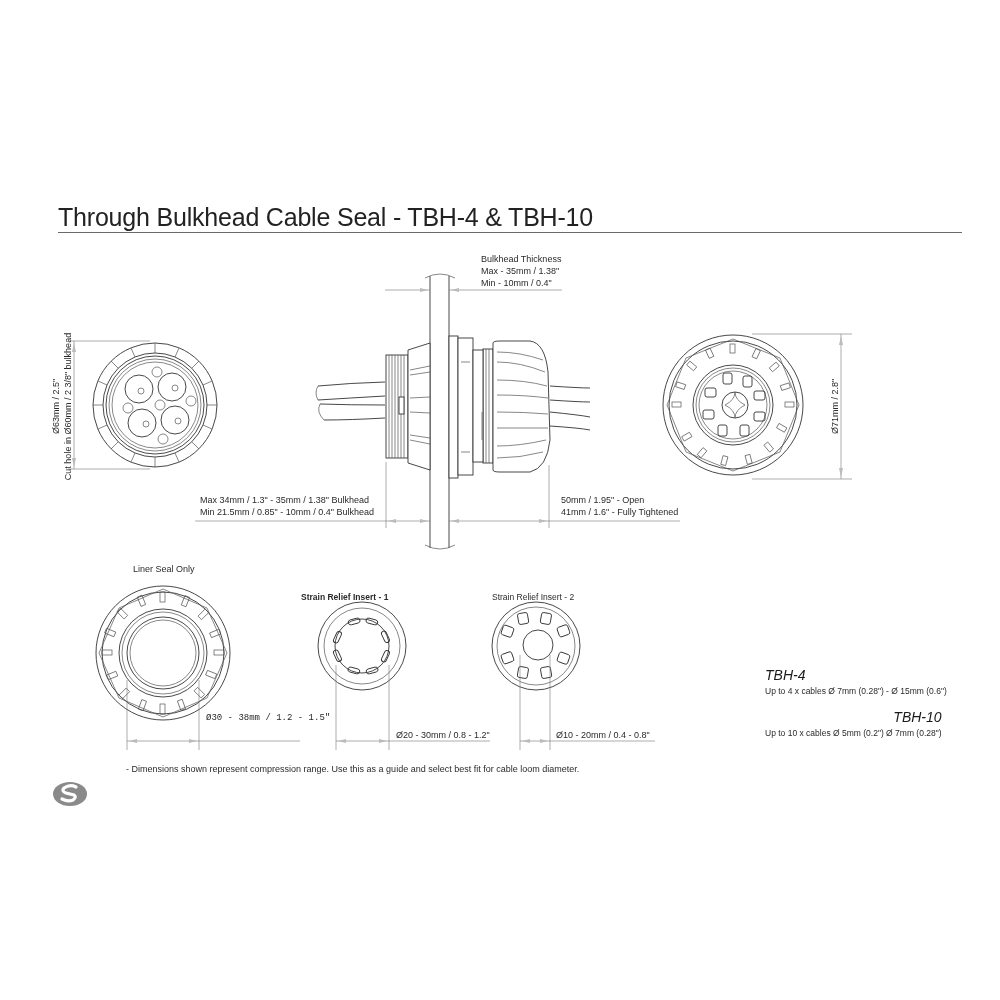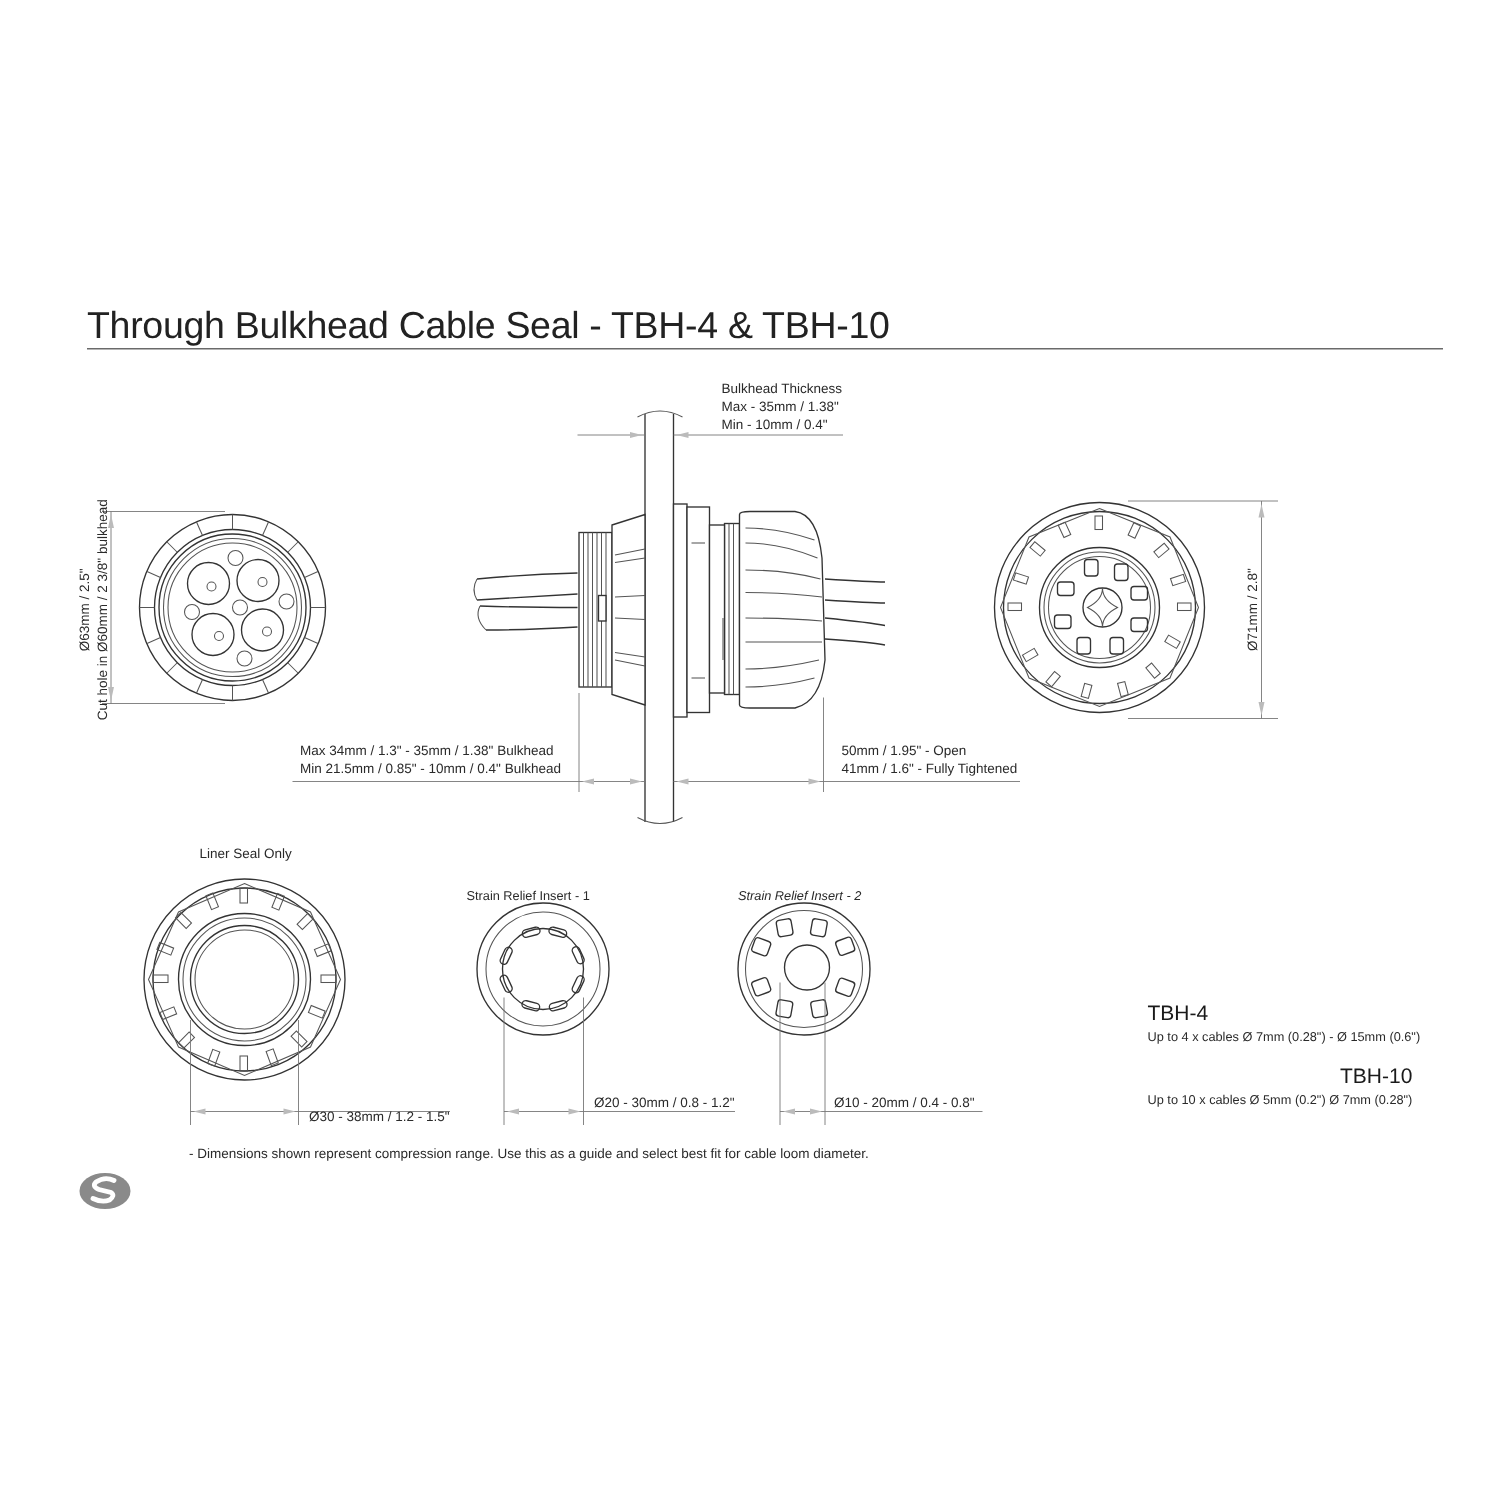--- a/index.html
+++ b/index.html
@@ -4,21 +4,21 @@
 <style>
   html, body { margin: 0; padding: 0; background: #ffffff; }
   body { width: 1000px; height: 1000px; position: relative; overflow: hidden;
          font-family: "Liberation Sans", "DejaVu Sans", sans-serif; color: #1a1a1a; }
   .abs { position: absolute; }
   .title { left: 58px; top: 203px; font-size: 25px; color: #222; letter-spacing: -0.2px; white-space: nowrap; }
   .title-rule { left: 58px; top: 232px; width: 904px; height: 1px; background: #6a6a6a; }
   .lbl { font-size: 9px; color: #2a2a2a; white-space: nowrap; line-height: 12px; }
   .lbl-sm { font-size: 8.5px; }
   .vert { transform-origin: left top; transform: rotate(-90deg); }
-  .model-title { font-size: 14px; color: #1a1a1a; white-space: nowrap; }
+  .model-title { font-size: 14px; color: #1a1a1a; white-space: nowrap; font-style: italic; }
   .model-desc { font-size: 8.5px; color: #2a2a2a; white-space: nowrap; }
   svg { position: absolute; left: 0; top: 0; }
   .ln { stroke: #333; stroke-width: 0.9; fill: none; }
   .ln2 { stroke: #555; stroke-width: 0.7; fill: none; }
   .dim { stroke: #777; stroke-width: 0.6; fill: none; }
   .fillw { fill: #fff; }
 </style>
 </head>
 <body>
 
@@ -296,24 +296,24 @@
 </div>
 
 <div class="abs lbl" style="left:561px; top:494px;">
   <div>50mm / 1.95" - Open</div>
   <div>41mm / 1.6" - Fully Tightened</div>
 </div>
 
 <div class="abs lbl vert" style="left:829px; top:434px;">Ø71mm / 2.8"</div>
 
 <div class="abs lbl" style="left:133px; top:563px;">Liner Seal Only</div>
-<div class="abs lbl lbl-sm" style="left:311px; top:591px;">Strain Relief Insert - 1</div>
-<div class="abs lbl lbl-sm" style="left:492px; top:591px;font-style:italic;">Strain Relief Insert - 2</div>
-
-<div class="abs lbl" style="left:206px; top:738px;">Ø30 - 38mm / 1.2 - 1.5"</div>
+<div class="abs lbl lbl-sm" style="left:301px; top:591px;font-weight:bold;">Strain Relief Insert - 1</div>
+<div class="abs lbl lbl-sm" style="left:492px; top:591px;">Strain Relief Insert - 2</div>
+
+<div class="abs lbl" style="left:206px; top:712px;font-family:Liberation Mono, monospace;">Ø30 - 38mm / 1.2 - 1.5"</div>
 <div class="abs lbl" style="left:396px; top:729px;">Ø20 - 30mm / 0.8 - 1.2"</div>
 <div class="abs lbl" style="left:556px; top:729px;">Ø10 - 20mm / 0.4 - 0.8"</div>
 
 <div class="abs" style="left:765px; top:667px;">
   <div class="model-title">TBH-4</div>
   <div class="model-desc" style="margin-top:3px;">Up to 4 x cables Ø 7mm (0.28") - Ø 15mm (0.6")</div>
 </div>
 <div class="abs" style="left:765px; top:709px;text-align:right;">
   <div class="model-title">TBH-10</div>
   <div class="model-desc" style="margin-top:3px;">Up to 10 x cables Ø 5mm (0.2")   Ø 7mm (0.28")</div>

